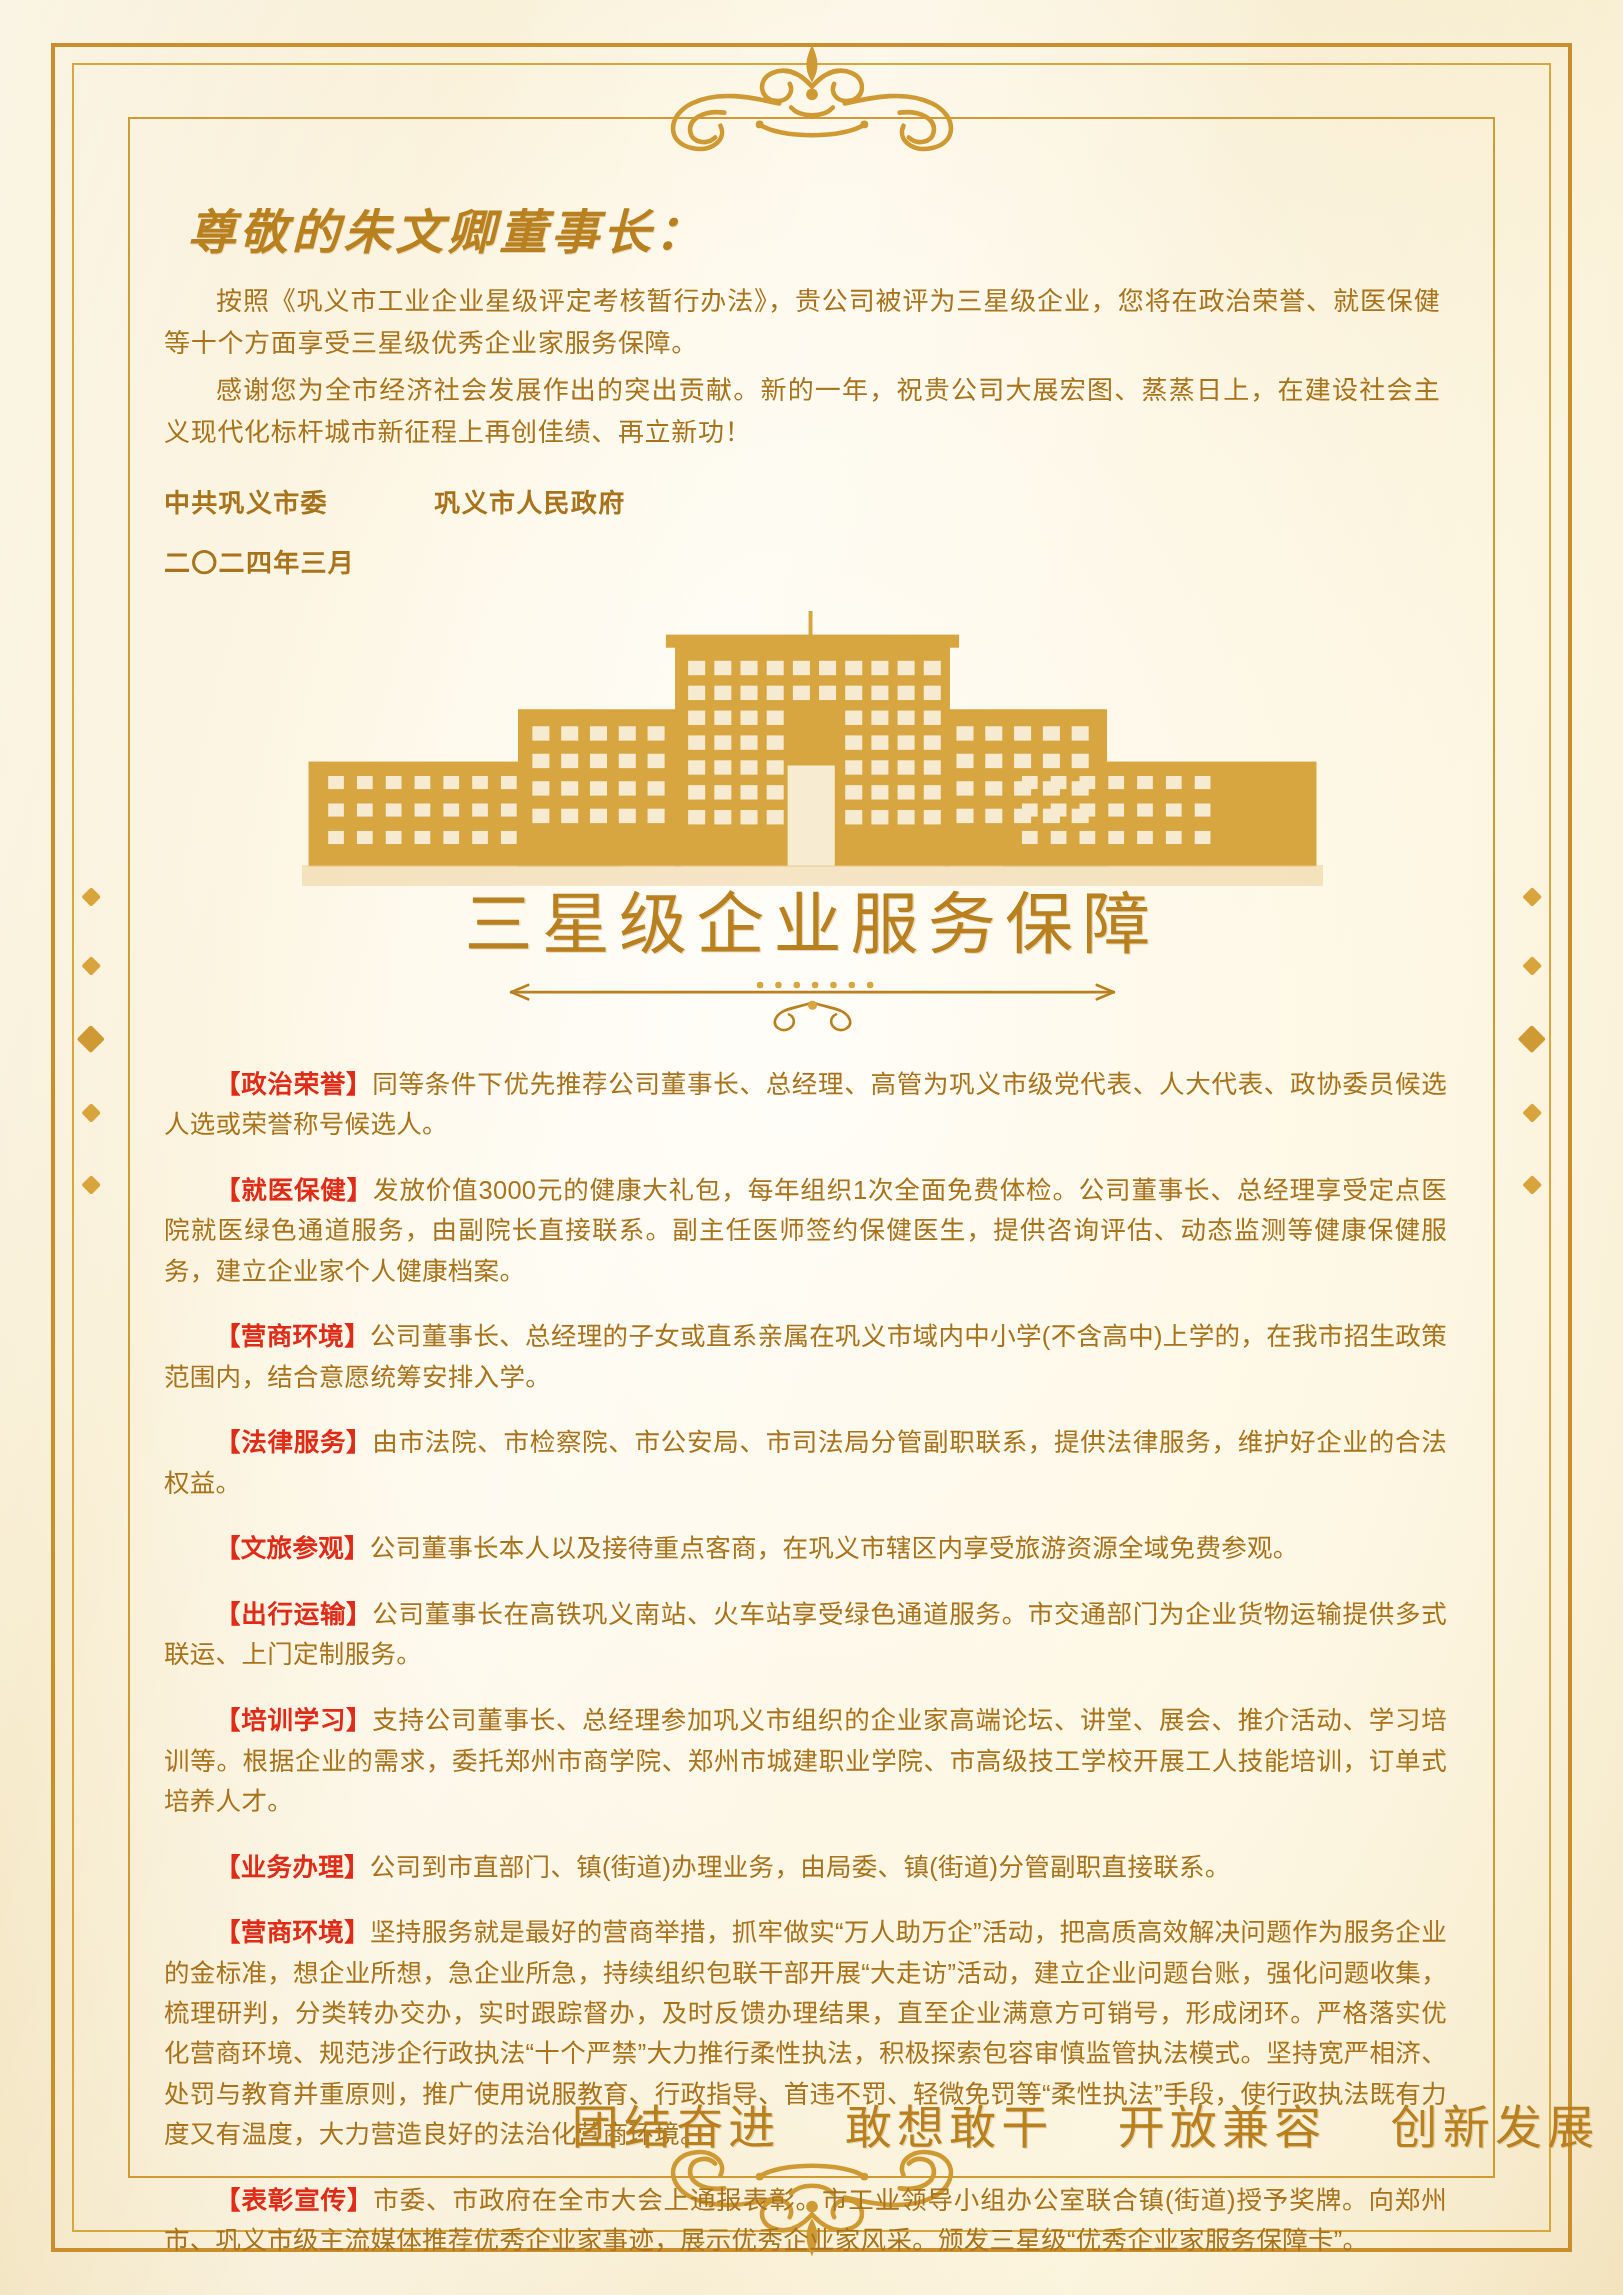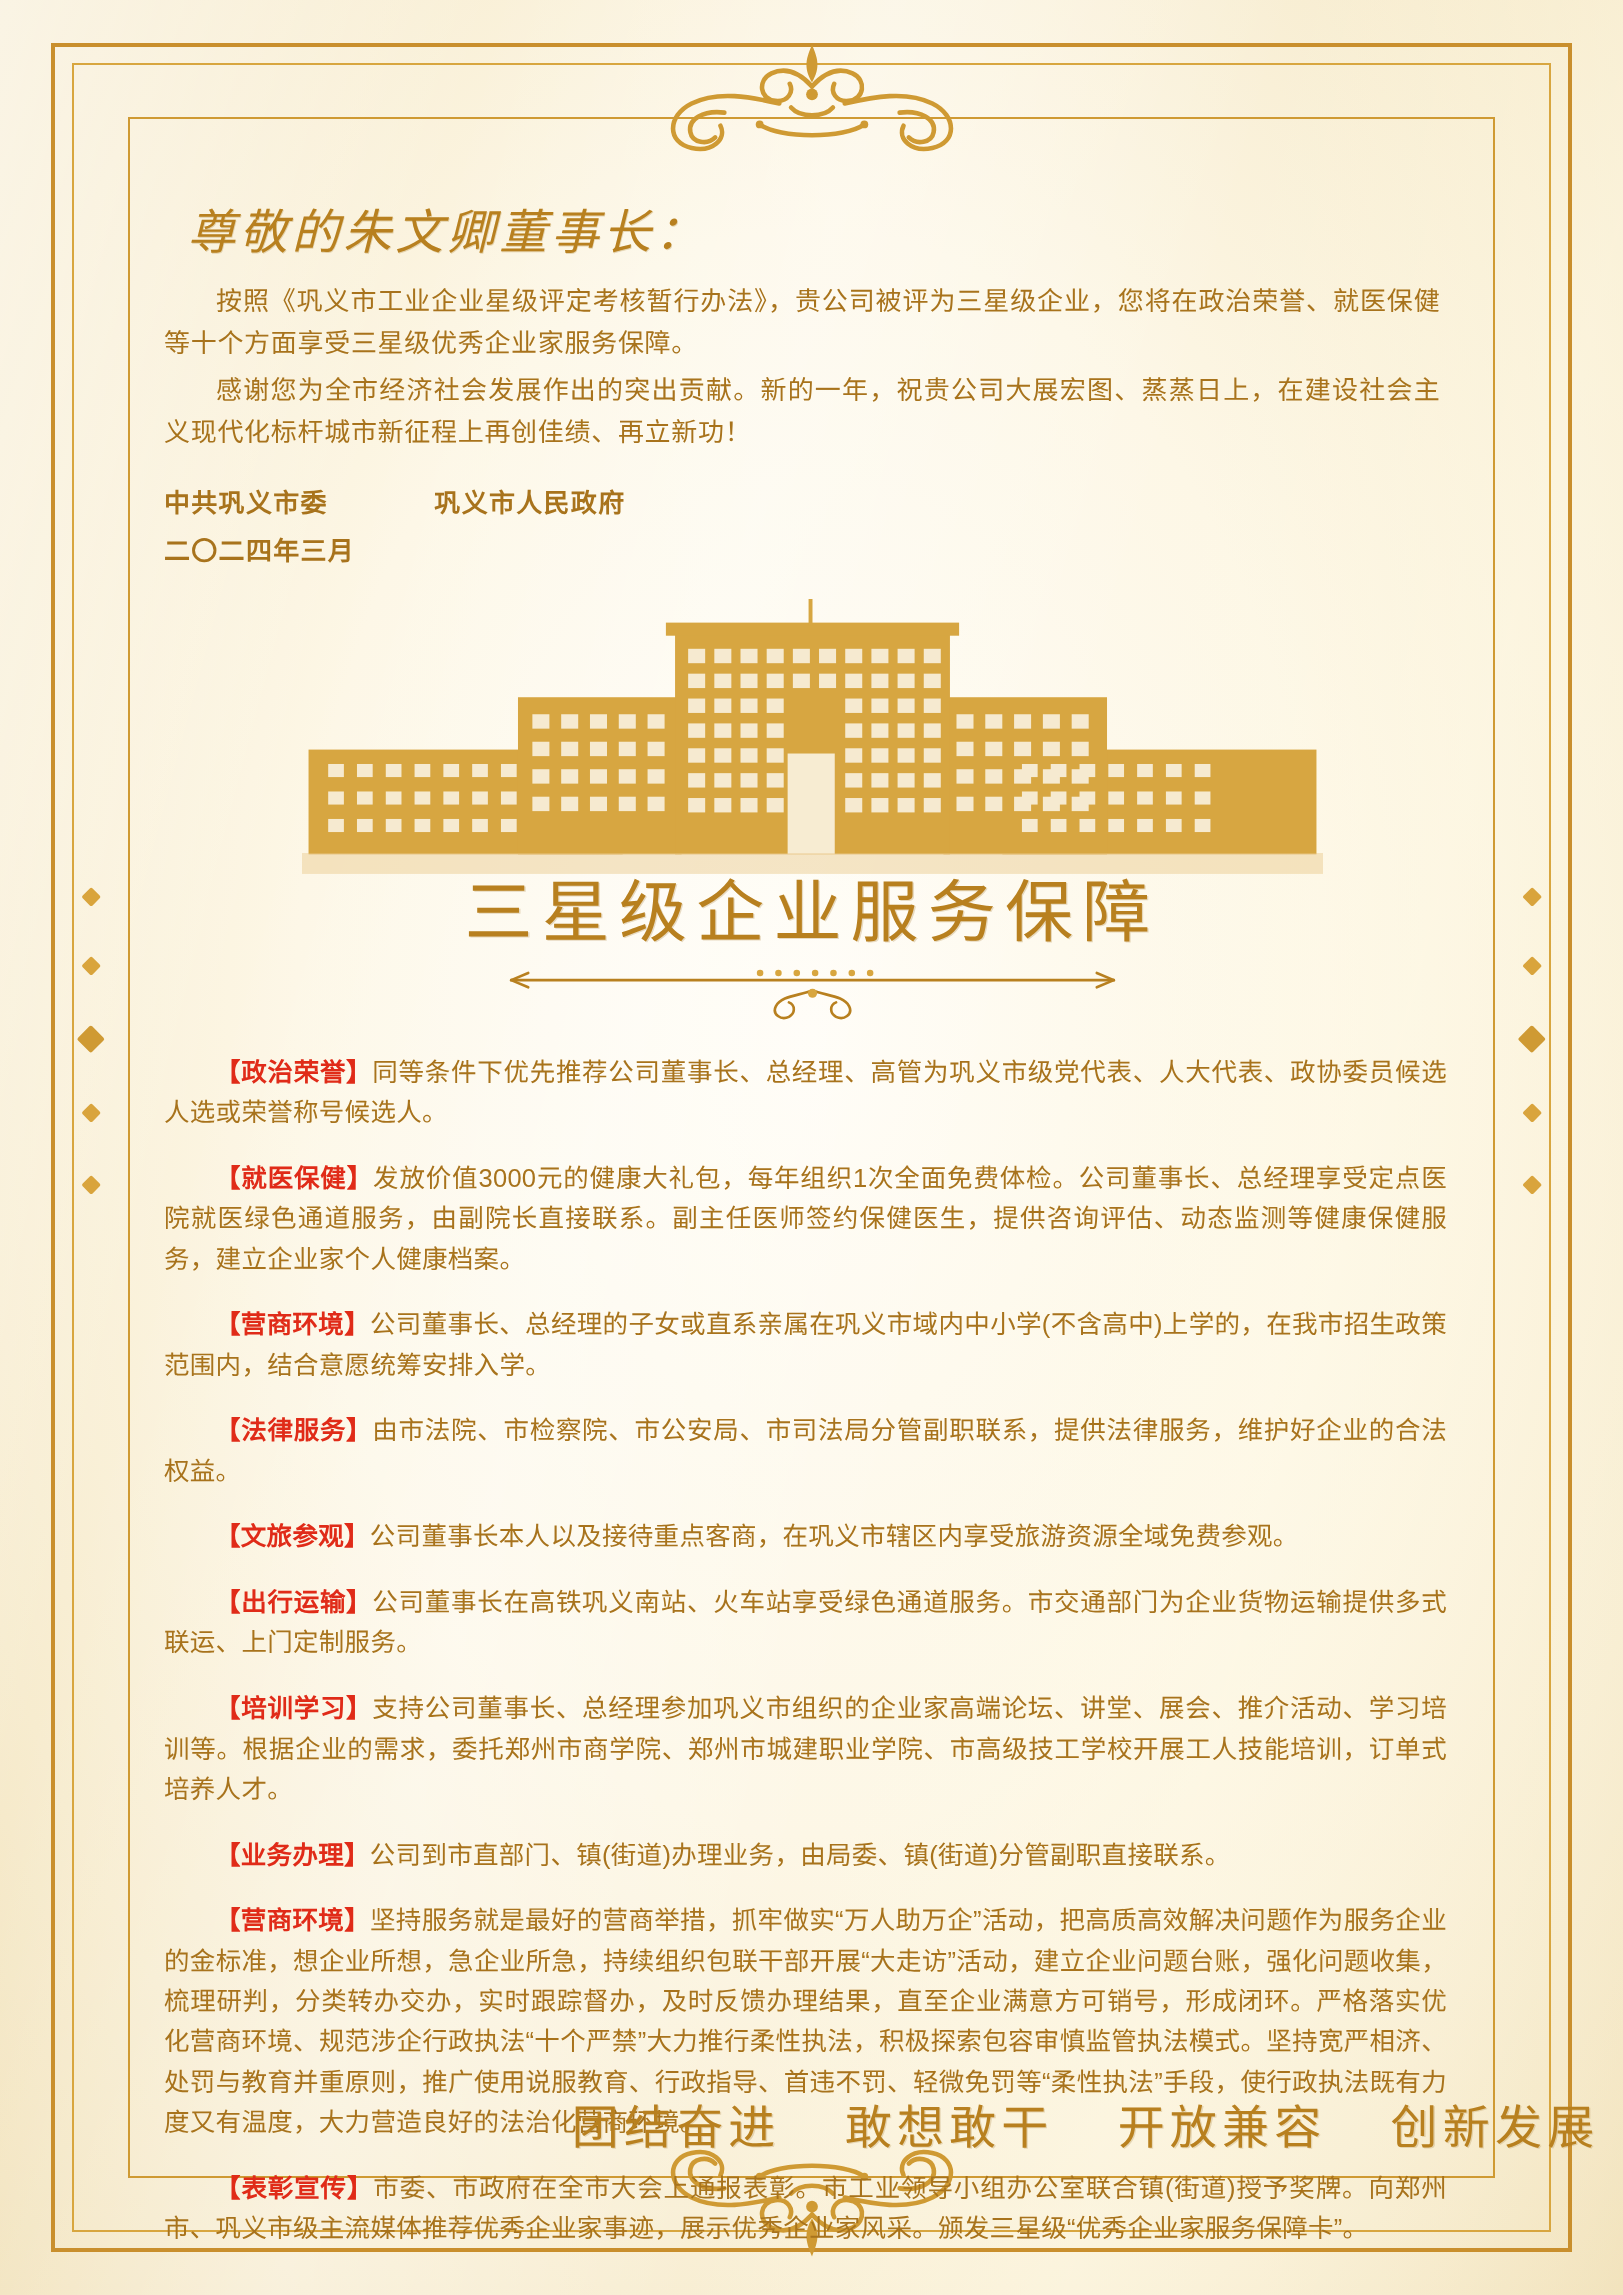--- a/index.html
+++ b/index.html
@@ -88,21 +88,21 @@
   
   .content {
     position: absolute;
     left: 164px;
     top: 177px;
     width: 1296px;
   }
   .salutation {
     font-family: "Liberation Serif", "DejaVu Serif", serif;
     font-size: 48px;
-    font-weight: 400;
+    font-weight: 700;
     font-style: italic;
     color: #b8801f;
     letter-spacing: 3.9px;
     margin: 15.7px 0 17px 23.6px;
     text-shadow: 0.7px 0.7px 0 rgba(160,110,20,0.25);
   }
   .para {
     font-family: "Liberation Sans", "DejaVu Sans", sans-serif;
     font-size: 26px;
     line-height: 1.62;
@@ -119,21 +119,21 @@
     padding-right: 39px;
     color: #a8731c;
     font-family: "Liberation Sans", "DejaVu Sans", sans-serif;
     font-size: 26px;
     font-weight: 700;
     letter-spacing: 1.3px;
     line-height: 1.7;
   }
   .sig-row span { display: inline-block; }
   .sig-left { margin-right: 98px; }
-  .sig-date { margin-top: 4px; margin-right: 98px; }
+  .sig-date { margin-top: 16px; margin-right: 98px; }
 
   
   .building-wrap {
     margin-top: 26px;
     text-align: center;
   }
   
   .banner {
     text-align: center;
     margin-top: -19.6px;

